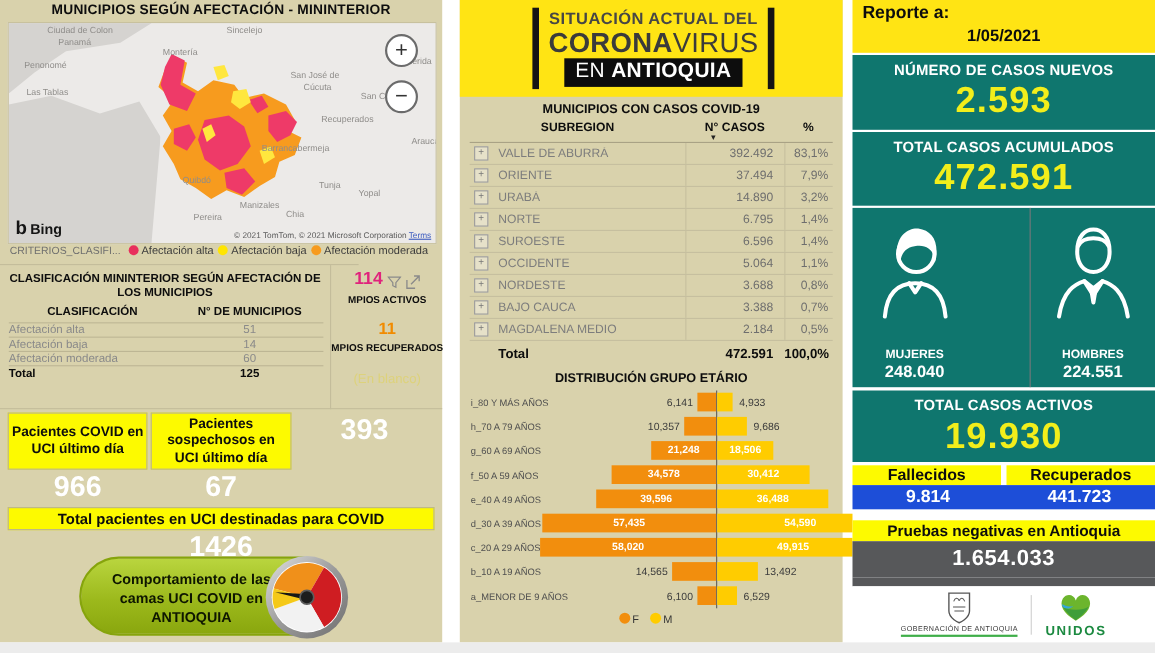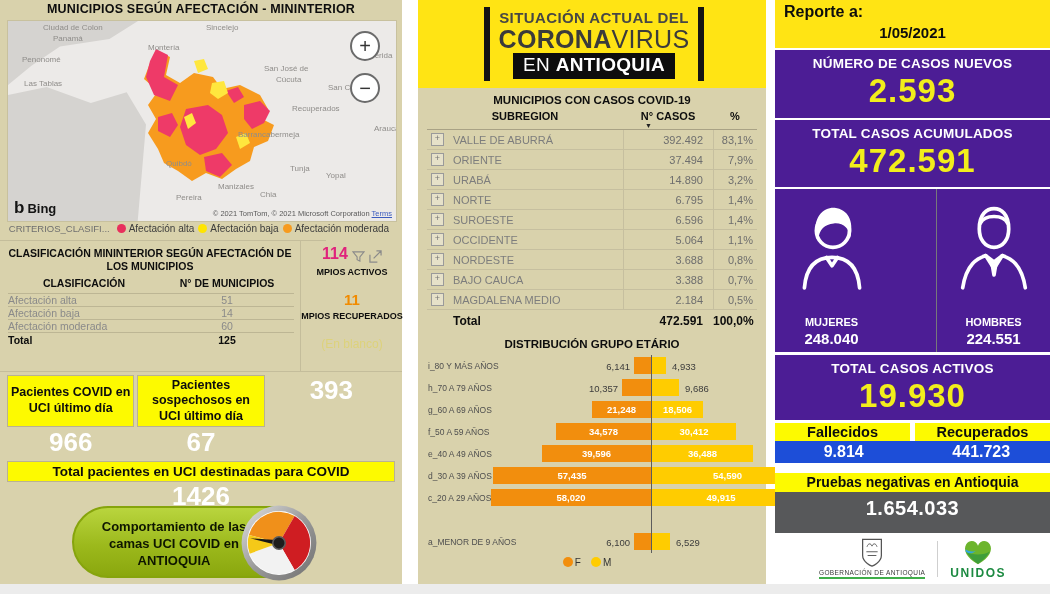--- a/index.html
+++ b/index.html
@@ -105,21 +105,21 @@
   .p-out{position:absolute;top:6px;font-size:9.5px;color:#3c3c3c;}
   .p-out-l{text-align:right;width:62px;}
   .pyr-legend{margin-top:4px;text-align:center;font-size:10px;color:#333;}
   .pyr-legend .dot{width:10px;height:10px;margin-right:2px;}
   .pyr-legend span.lgname{margin-right:10px;}
   
   .col-right{position:absolute;left:775px;top:0;width:275px;height:584px;background:#fff;}
   .r-header{position:absolute;top:0;left:0;right:0;height:48px;background:#ffe414;}
   .r-label{position:absolute;left:9px;top:3px;font-size:16px;font-weight:800;color:#0d0d0d;}
   .r-date{position:absolute;left:0;right:0;top:24px;text-align:center;font-size:15px;font-weight:800;color:#0d0d0d;}
-  .panel{position:absolute;left:0;right:0;background:#4c1d95;text-align:center;}
+  .panel{position:absolute;left:0;right:0;background:#0f766e;text-align:center;}
   .p-label-w{padding-top:6px;font-size:13.5px;font-weight:800;color:#fff;letter-spacing:.2px;}
   .p-value-y{font-size:33px;font-weight:800;color:#f2ee1b;margin-top:1px;letter-spacing:1px;}
   .panel-1{top:50px;height:68px;}
   .panel-2{top:120px;height:67px;}
   .panel-3{top:189px;height:163px;display:flex;}
   .g-half{flex:1;position:relative;}
   .g-half+.g-half{border-left:1px solid #77787a;margin-left:48px;}
   .g-icon{position:absolute;left:50%;transform:translateX(-50%);top:12px;}
   .g-label{position:absolute;bottom:24px;width:100%;text-align:center;color:#fff;font-size:11px;font-weight:800;}
   .g-value{position:absolute;bottom:5px;width:100%;text-align:center;color:#fff;font-size:15px;font-weight:800;}
@@ -426,20 +426,27 @@
         </div>
         <div class="p-row" style="top: 132px;">
           <span class="p-label">c_20 A 29 AÑOS</span>
           <div class="p-bar" style="left: 73px; width: 160px; background: rgb(242, 142, 13);">
             <span class="p-in">58,020</span>
           </div>
           <div class="p-bar" style="left: 234px; width: 138px; background: rgb(255, 204, 0);">
             <span class="p-in">49,915</span>
           </div>
         </div>
+        <div class="p-row" style="top: 154px;">
+          <span class="p-label">b_10 A 19 AÑOS</span>
+          <span class="p-out p-out-l" style="left: 127px;">14,565</span>
+          <span class="p-out" style="left: 277px;">13,492</span>
+          <div class="p-bar" style="left: 193px; width: 40px; background: rgb(242, 142, 13);"></div>
+          <div class="p-bar" style="left: 234px; width: 37px; background: rgb(255, 204, 0);"></div>
+        </div>
         <div class="p-row" style="top: 176px;">
           <span class="p-label">a_MENOR DE 9 AÑOS</span>
           <span class="p-out p-out-l" style="left: 150px;">6,100</span>
           <span class="p-out" style="left: 258px;">6,529</span>
           <div class="p-bar" style="left: 216px; width: 17px; background: rgb(242, 142, 13);"></div>
           <div class="p-bar" style="left: 234px; width: 18px; background: rgb(255, 204, 0);"></div>
         </div>
       </div>
     <div class="pyr-legend" id="pyr-legend"><span><span class="dot" style="background: rgb(242, 142, 13);"></span><span class="lgname">F</span></span><span><span class="dot" style="background: rgb(255, 204, 0);"></span><span class="lgname">M</span></span></div>
   </div>

